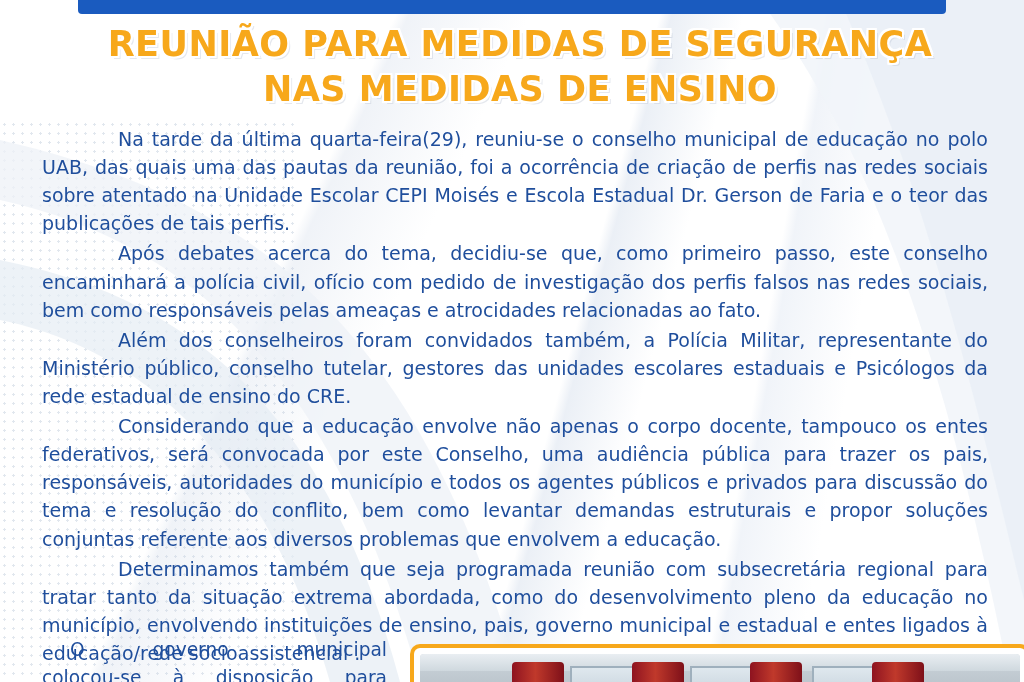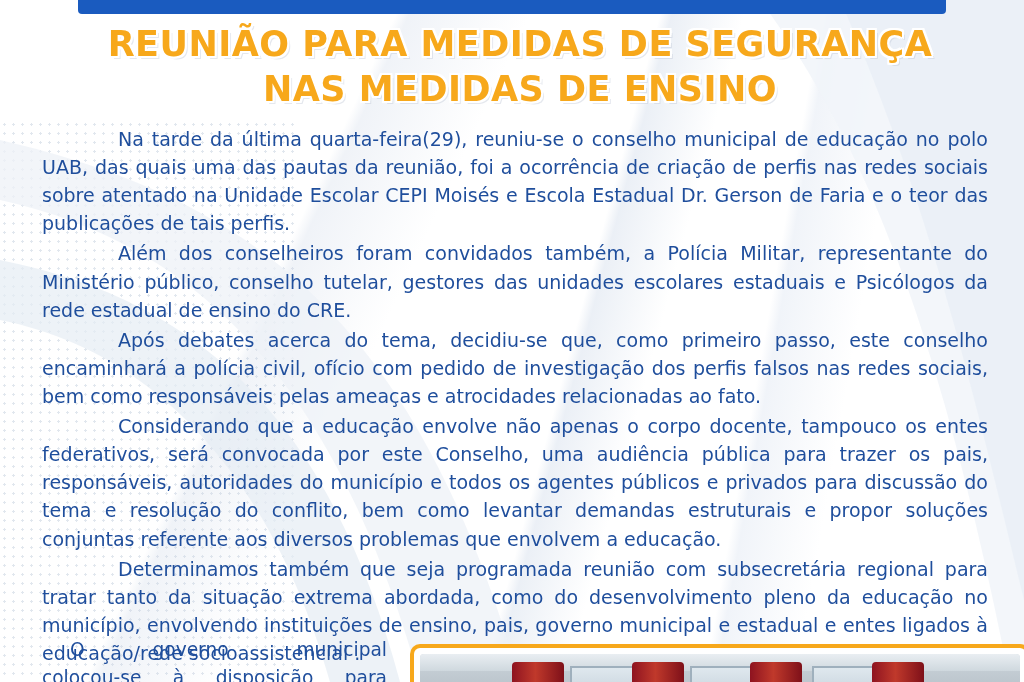--- a/index.html
+++ b/index.html
@@ -190,22 +190,22 @@
 
   <div class="top-bar"></div>
 
   <div class="title-block">
     <div class="title-line">REUNIÃO PARA MEDIDAS DE SEGURANÇA</div>
     <div class="title-line">NAS MEDIDAS DE ENSINO</div>
   </div>
 
   <div class="body-text">
     <p>Na tarde da última quarta-feira(29), reuniu-se o conselho municipal de educação no polo UAB, das quais uma das pautas da reunião, foi a ocorrência de criação de perfis nas redes sociais sobre atentado na Unidade Escolar CEPI Moisés e Escola Estadual Dr. Gerson de Faria e o teor das publicações de tais perfis.</p>
+    <p>Após debates acerca do tema, decidiu-se que, como primeiro passo, este conselho encaminhará a polícia civil, ofício com pedido de investigação dos perfis falsos nas redes sociais, bem como responsáveis pelas ameaças e atrocidades relacionadas ao fato.</p>
     <p>Além dos conselheiros foram convidados também, a  Polícia Militar, representante do Ministério público, conselho tutelar, gestores das unidades escolares estaduais e Psicólogos da rede estadual de ensino do CRE.</p>
-    <p>Após debates acerca do tema, decidiu-se que, como primeiro passo, este conselho encaminhará a polícia civil, ofício com pedido de investigação dos perfis falsos nas redes sociais, bem como responsáveis pelas ameaças e atrocidades relacionadas ao fato.</p>
     <p>Considerando que a educação envolve não apenas o corpo docente, tampouco os entes federativos, será convocada por este Conselho, uma audiência pública para trazer os pais, responsáveis, autoridades do município e todos os agentes públicos e privados para discussão do tema e resolução do conflito, bem como levantar demandas estruturais e propor soluções conjuntas referente aos diversos problemas que envolvem a educação.</p>
     <p>Determinamos também que seja programada reunião com subsecretária regional para tratar tanto da situação extrema abordada, como do desenvolvimento pleno da educação no município, envolvendo instituições de ensino, pais, governo municipal e estadual e entes ligados à educação/rede socioassistencial .</p>
   </div>
 
   <div class="bottom-row">
     <div class="bottom-col-text">
       <p>O governo municipal</p>
       <p class="second">colocou-se à disposição para</p>
     </div>
 

